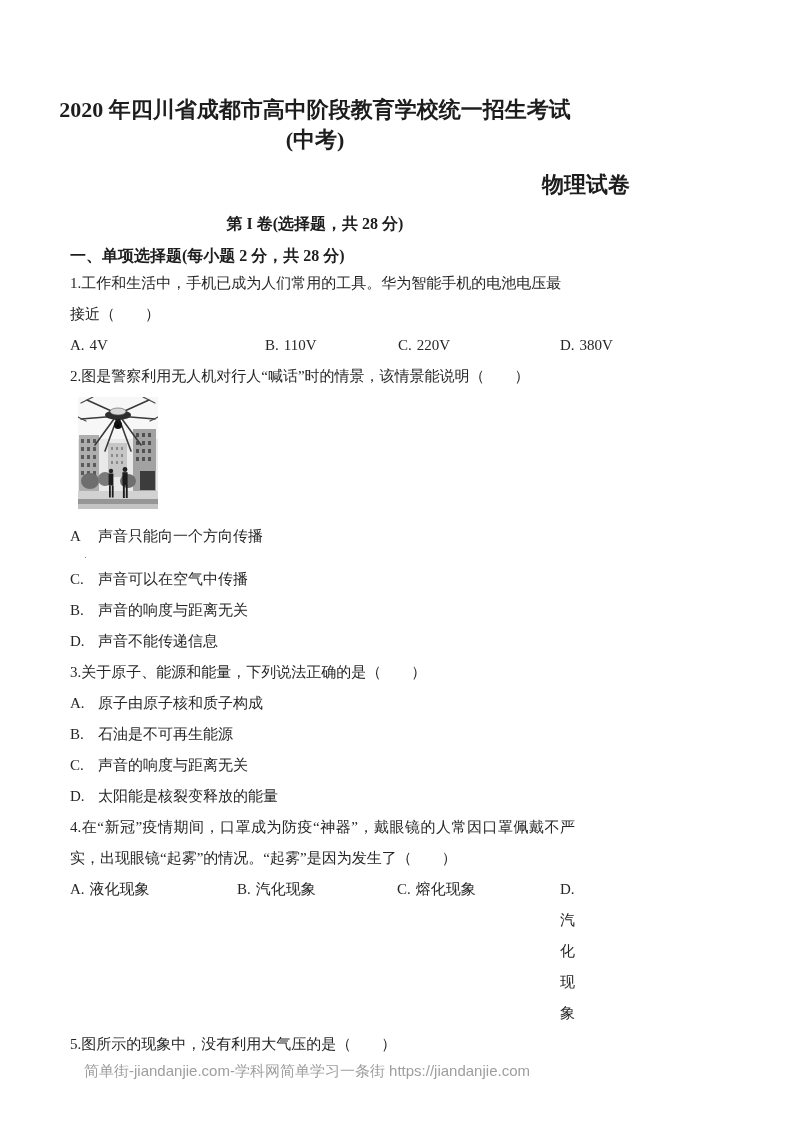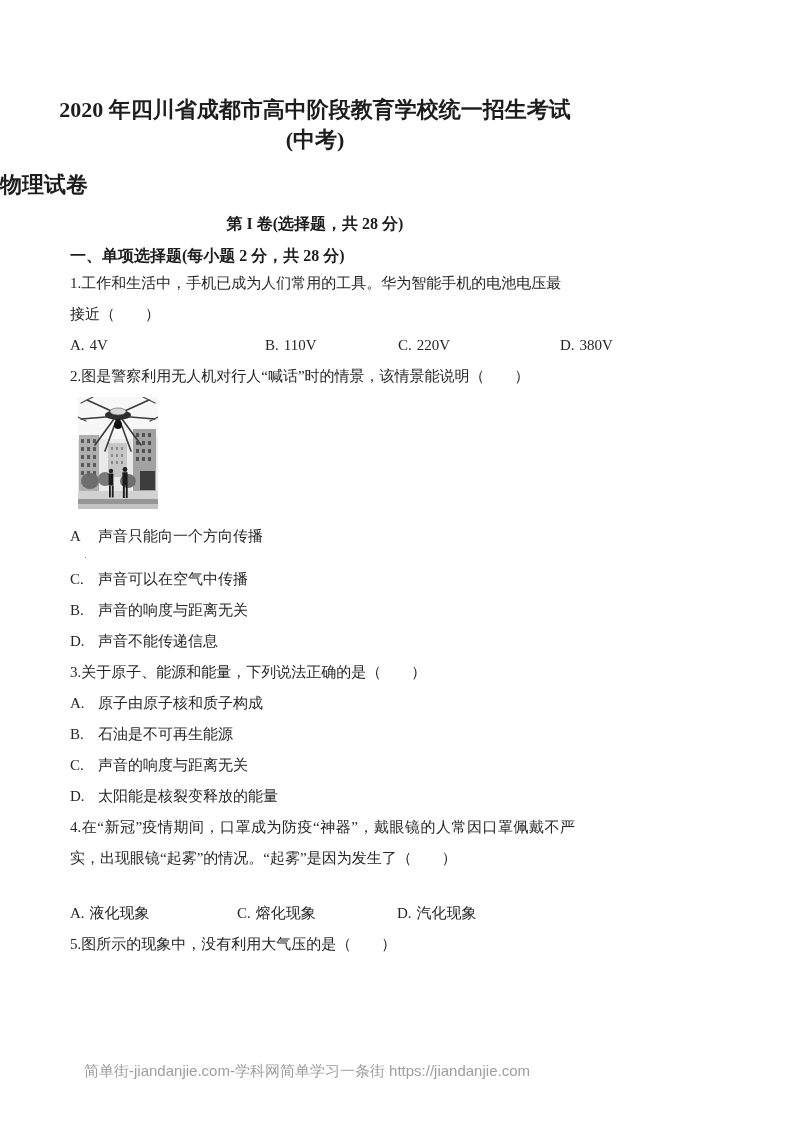--- a/index.html
+++ b/index.html
@@ -13,38 +13,38 @@
     padding-top:95px;
     overflow:hidden;
   }
   .title {
     margin:0; padding:0 45px;
     font-size:22px; line-height:30px; font-weight:bold;
     text-align:center; color:#1d1d1d;
   }
   .subtitle {
     margin:15px 0 0; font-size:22px; line-height:30px;
-    font-weight:bold; text-align:left; color:#1d1d1d;
+    font-weight:bold; text-align:right; color:#1d1d1d;
   }
   .section {
     margin-top:12px; font-size:16px; line-height:24px;
     font-weight:bold; text-align:center; color:#1d1d1d;
   }
   .part {
     margin:8px 55px 0 70px; font-size:16px; line-height:24px;
     font-weight:bold; color:#1d1d1d;
   }
   .line {
     margin:0 55px 0 70px;
     font-size:15px; line-height:31px;
   }
   .wrap { text-align:justify; }
   .optrow { display:grid; }
   .cols-q1 { grid-template-columns:195px 133px 162px auto; }
-  .cols-q4 { grid-template-columns:167px 160px 163px auto;margin-top:24px; }
+  .cols-q4 { grid-template-columns:167px 160px 163px auto; }
   .optrow .olab { margin-right:5px; }
   .optcol .olab { display:inline-block; width:28px; }
   .figure {
     margin:5px 0 12px 78px;
     width:80px; height:112px;
   }
   .figure svg { display:block; width:80px; height:112px; }
   .stray {
     height:12px; line-height:10px; font-size:9px;
     color:#555; margin-left:84px;
@@ -179,20 +179,21 @@
 
   <p class="line"><span>3.</span><span>关于原子、能源和能量，下列说法正确的是（　　）</span></p>
   <p class="line optcol"><span class="olab">A.</span><span>原子由原子核和质子构成</span></p>
   <p class="line optcol"><span class="olab">B.</span><span>石油是不可再生能源</span></p>
   <p class="line optcol"><span class="olab">C.</span><span>声音的响度与距离无关</span></p>
   <p class="line optcol"><span class="olab">D.</span><span>太阳能是核裂变释放的能量</span></p>
 
   <p class="line wrap"><span>4.</span><span>在“新冠”疫情期间，口罩成为防疫“神器”，戴眼镜的人常因口罩佩戴不严实，出现眼镜“起雾”的情况。“起雾”是因为发生了（　　）</span></p>
   <div class="line optrow cols-q4">
     <span><span class="olab">A.</span><span>液化现象</span></span>
+    <span><span class="olab">B.</span><span>汽化现象</span></span>
     <span><span class="olab">C.</span><span>熔化现象</span></span>
     <span><span class="olab">D.</span><span>汽化现象</span></span>
   </div>
 
   <p class="line"><span>5.</span><span>图所示的现象中，没有利用大气压的是（　　）</span></p>
 
   <div class="footer">简单街-jiandanjie.com-学科网简单学习一条街 https://jiandanjie.com</div>
 
 </div>
 

